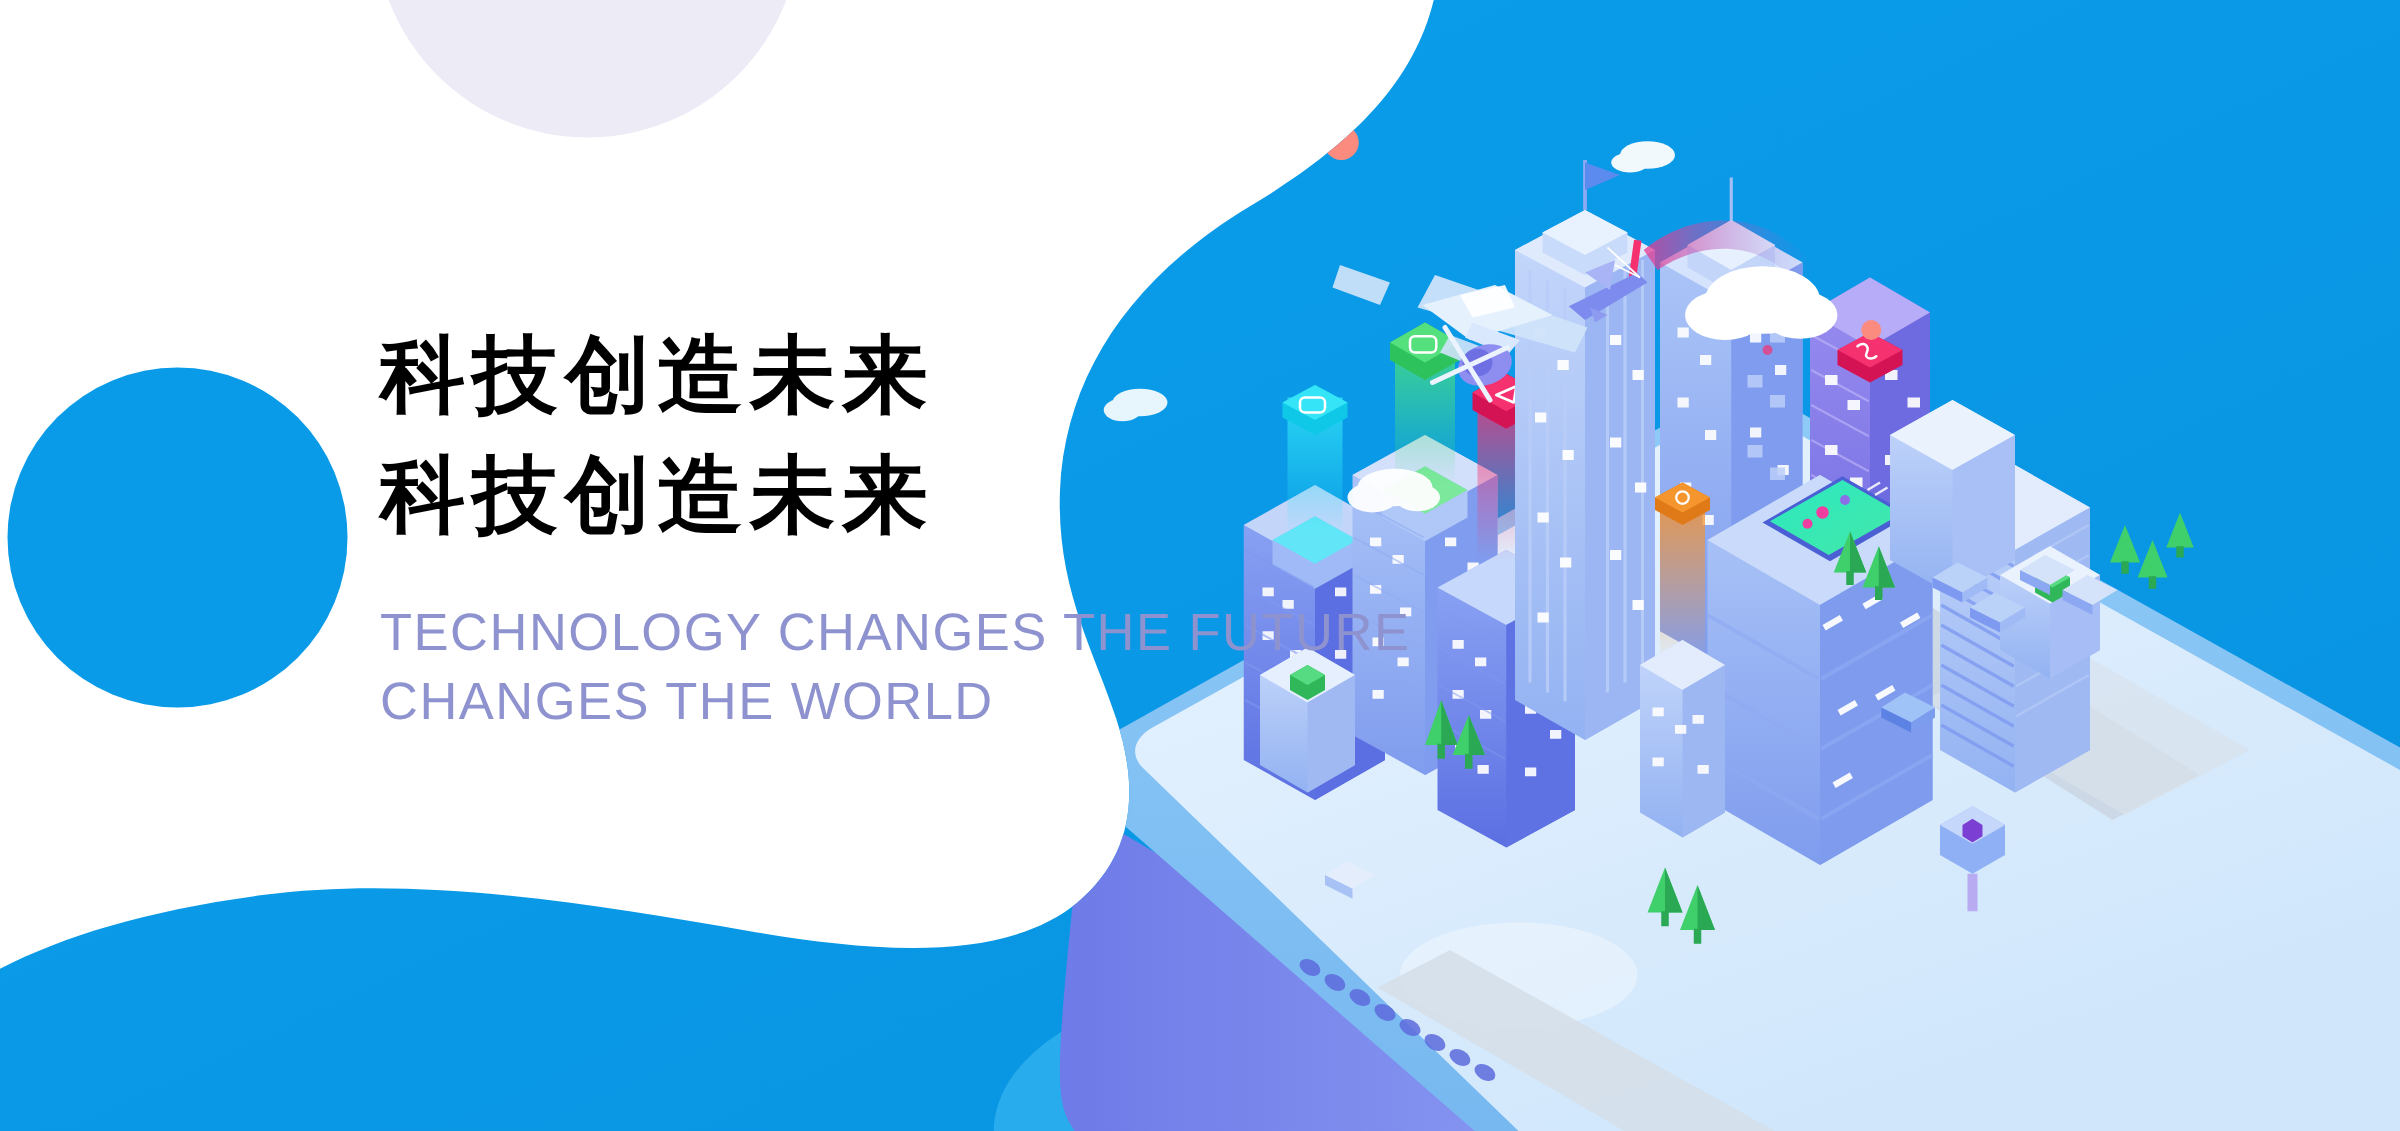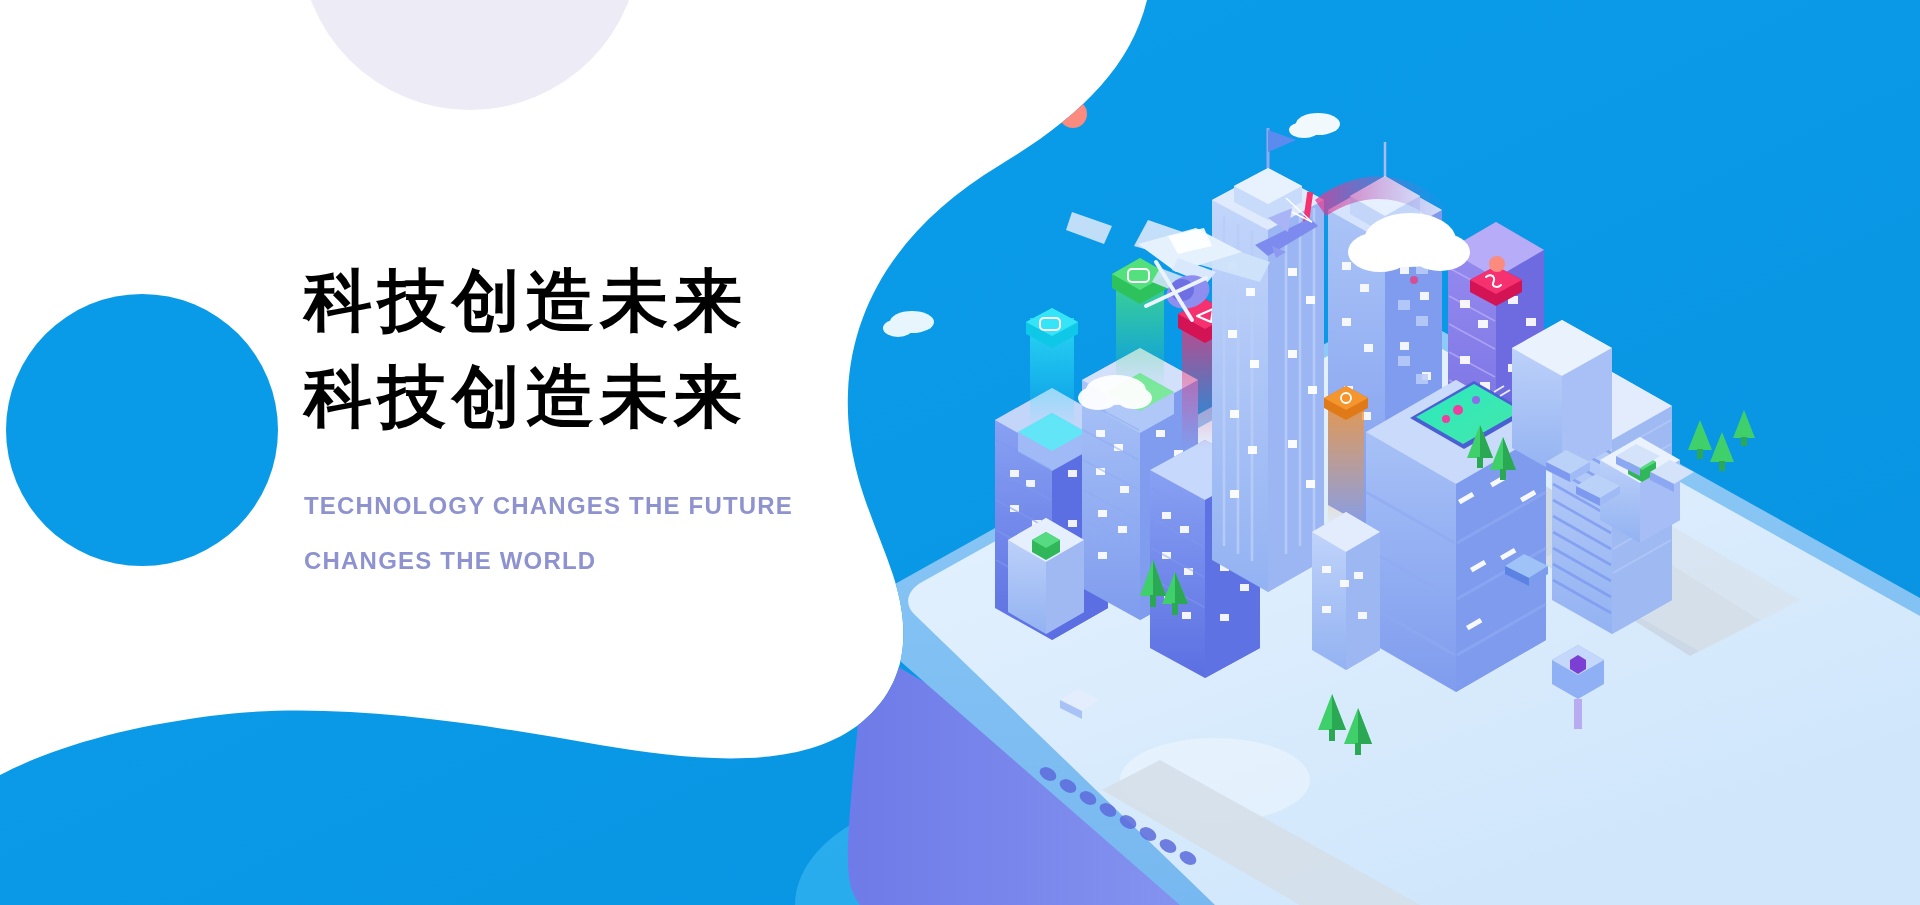--- a/index.html
+++ b/index.html
@@ -14,22 +14,22 @@
     font-family:"Liberation Sans",sans-serif;
     font-weight:700;
     font-size:68px;
     line-height:96px;
     letter-spacing:6px;
     color:#000000;
     white-space:nowrap;
   }
   .subline{
     font-family:"Liberation Sans",sans-serif;
-    font-weight:700;
-    font-size:24px;
+    font-weight:400;
+    font-size:42px;
     line-height:55px;
     letter-spacing:1.2px;
     color:#8e93cf;
     white-space:nowrap;
   }
   #subtitle-wrap{margin-top:34px;}
 </style>
 </head>
 <body>
 

